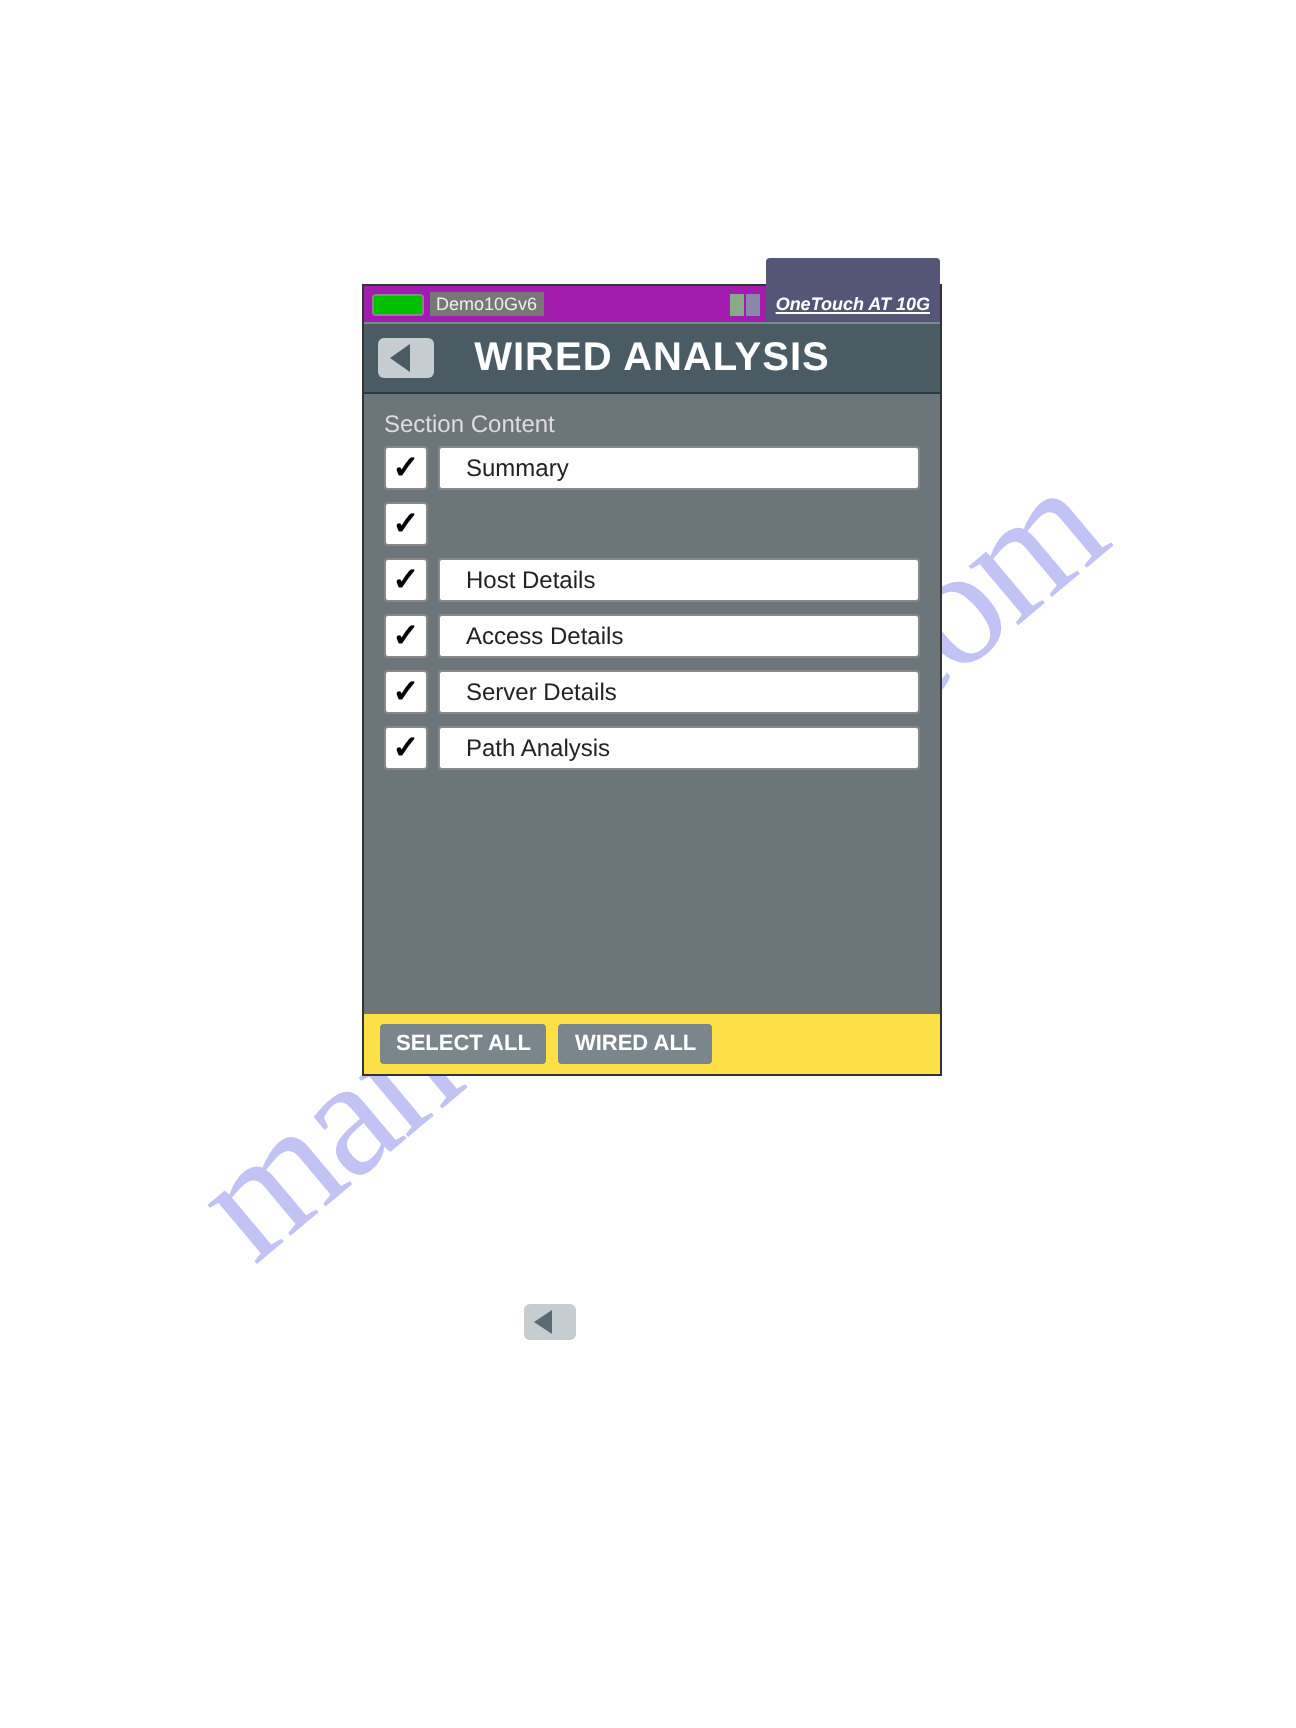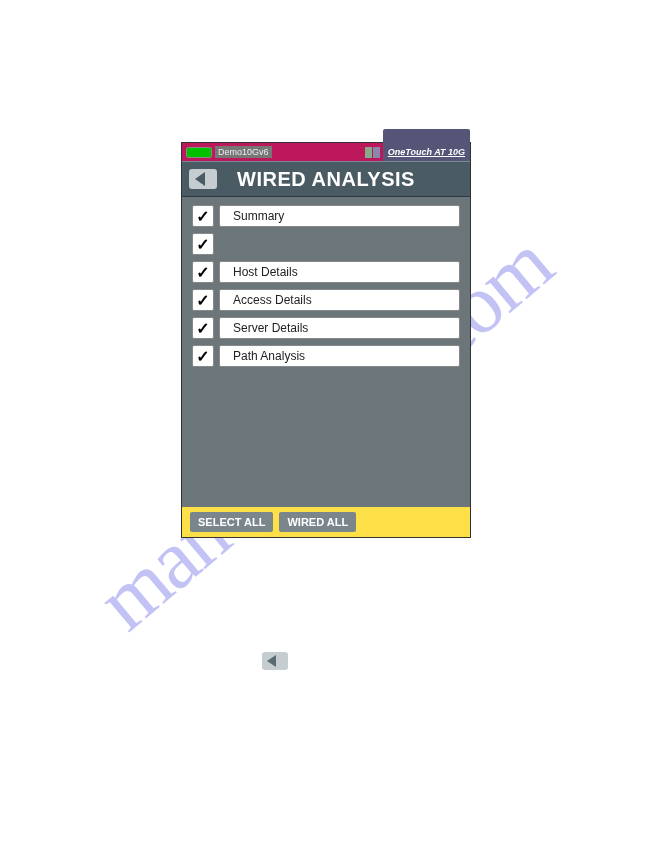--- a/index.html
+++ b/index.html
@@ -22,21 +22,21 @@
     left: 181px;
     top: 142px;
     width: 290px;
     height: 396px;
     background: #6b757a;
     border: 1px solid #333;
     box-sizing: border-box;
   }
   .status-bar {
     height: 18px;
-    background: #be185d;
+    background: #a21caf;
     display: flex;
     align-items: center;
     font-size: 9px;
     color: #ccc;
   }
   .battery-icon {
     width: 26px;
     height: 11px;
     margin-left: 4px;
     border: 1px solid #888;
@@ -245,20 +245,21 @@
     </div>
 
     <div class="header-bar">
       <div class="back-btn">
         <div class="back-shape"></div>
       </div>
       <div class="header-title">WIRED ANALYSIS</div>
     </div>
 
     <div class="content-area">
+      <div class="section-label">Section Content</div>
 
       <div class="check-row">
         <div class="checkbox">✓</div>
         <div class="item-box">Summary</div>
       </div>
       <div class="check-row">
         <div class="checkbox">✓</div>
       </div>
       <div class="check-row">
         <div class="checkbox">✓</div>

